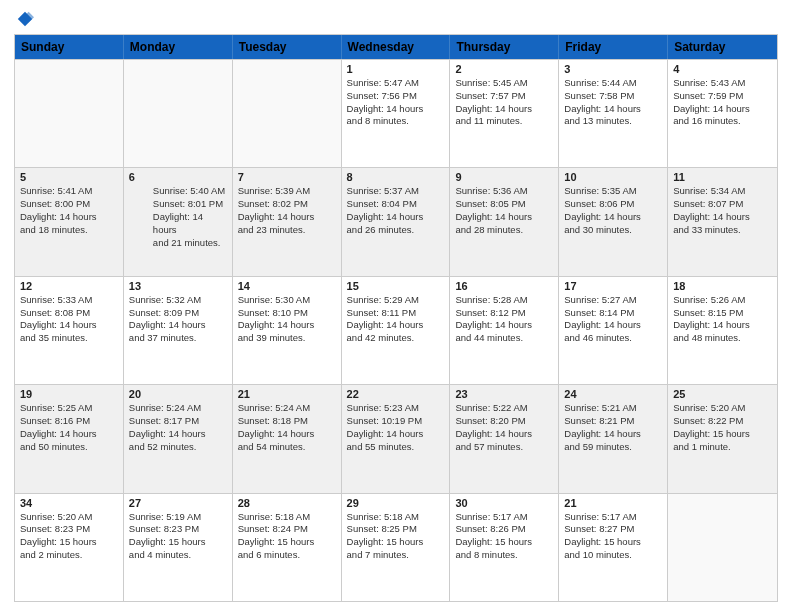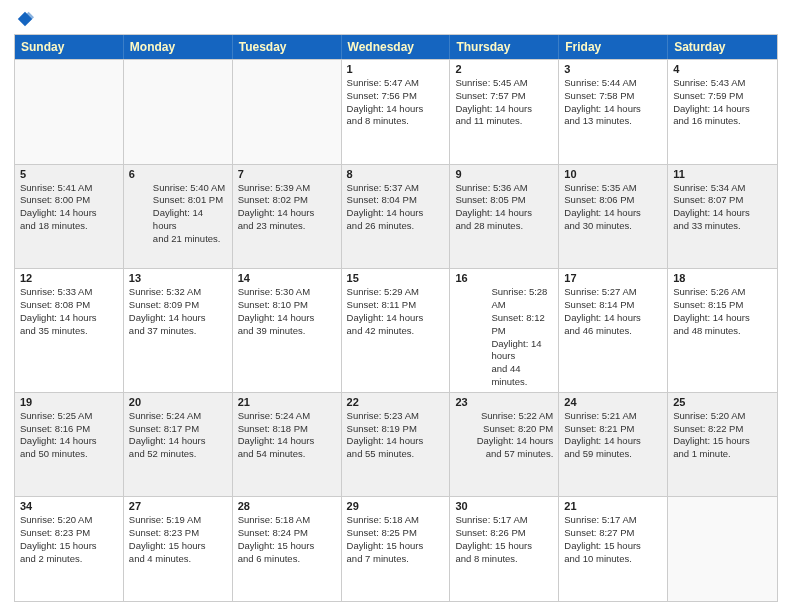--- a/index.html
+++ b/index.html
@@ -67,21 +67,21 @@
       display: flex;
       flex-direction: column;
       border: 1px solid #ccc;
     }
     .cal-header-row {
       display: grid;
       grid-template-columns: repeat(7, 1fr);
       background: #1565c0;
     }
     .cal-header-cell {
-      color: #fef9c3;
+      color: #000000;
       font-size: 12px;
       font-weight: bold;
       padding: 5px 6px;
       text-align: left;
       border-right: 1px solid #3a7ec8;
     }
     .cal-header-cell:last-child { border-right: none; }
     .cal-body {
       flex: 1;
       display: flex;
@@ -257,21 +257,21 @@
           </div>
           <div class="cal-cell">
             <div class="day-number">15</div>
             <div class="day-info" style="white-space: pre-line;">Sunrise: 5:29 AM
 Sunset: 8:11 PM
 Daylight: 14 hours
 and 42 minutes.</div>
           </div>
           <div class="cal-cell">
             <div class="day-number">16</div>
-            <div class="day-info" style="white-space: pre-line; margin-left: 36px;">Sunrise: 5:28 AM
+            <div class="day-info" style="white-space: pre-line;">Sunrise: 5:28 AM
 Sunset: 8:12 PM
 Daylight: 14 hours
 and 44 minutes.</div>
           </div>
           <div class="cal-cell">
             <div class="day-number">17</div>
             <div class="day-info" style="white-space: pre-line;">Sunrise: 5:27 AM
 Sunset: 8:14 PM
 Daylight: 14 hours
 and 46 minutes.</div>
@@ -302,27 +302,27 @@
           <div class="cal-cell shaded">
             <div class="day-number">21</div>
             <div class="day-info" style="white-space: pre-line;">Sunrise: 5:24 AM
 Sunset: 8:18 PM
 Daylight: 14 hours
 and 54 minutes.</div>
           </div>
           <div class="cal-cell shaded">
             <div class="day-number">22</div>
             <div class="day-info" style="white-space: pre-line;">Sunrise: 5:23 AM
-Sunset: 8:19 PM
+Sunset: 10:19 PM
 Daylight: 14 hours
 and 55 minutes.</div>
           </div>
           <div class="cal-cell shaded">
             <div class="day-number">23</div>
-            <div class="day-info" style="white-space: pre-line; text-align: right;">Sunrise: 5:22 AM
+            <div class="day-info" style="white-space: pre-line;">Sunrise: 5:22 AM
 Sunset: 8:20 PM
 Daylight: 14 hours
 and 57 minutes.</div>
           </div>
           <div class="cal-cell shaded">
             <div class="day-number">24</div>
             <div class="day-info" style="white-space: pre-line;">Sunrise: 5:21 AM
 Sunset: 8:21 PM
 Daylight: 14 hours
 and 59 minutes.</div>

